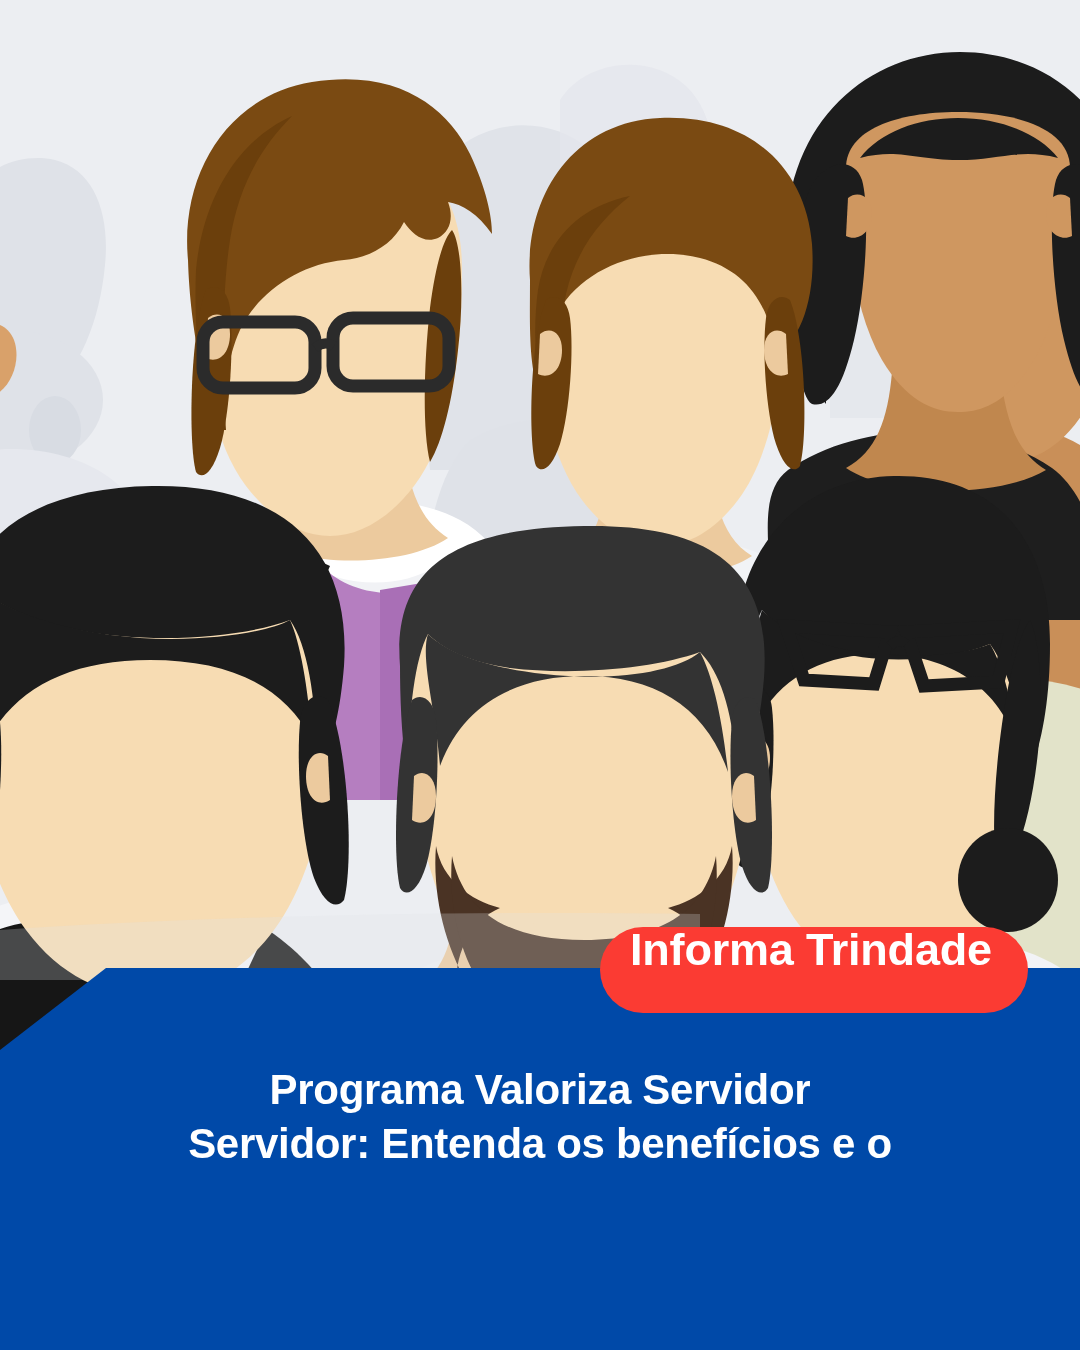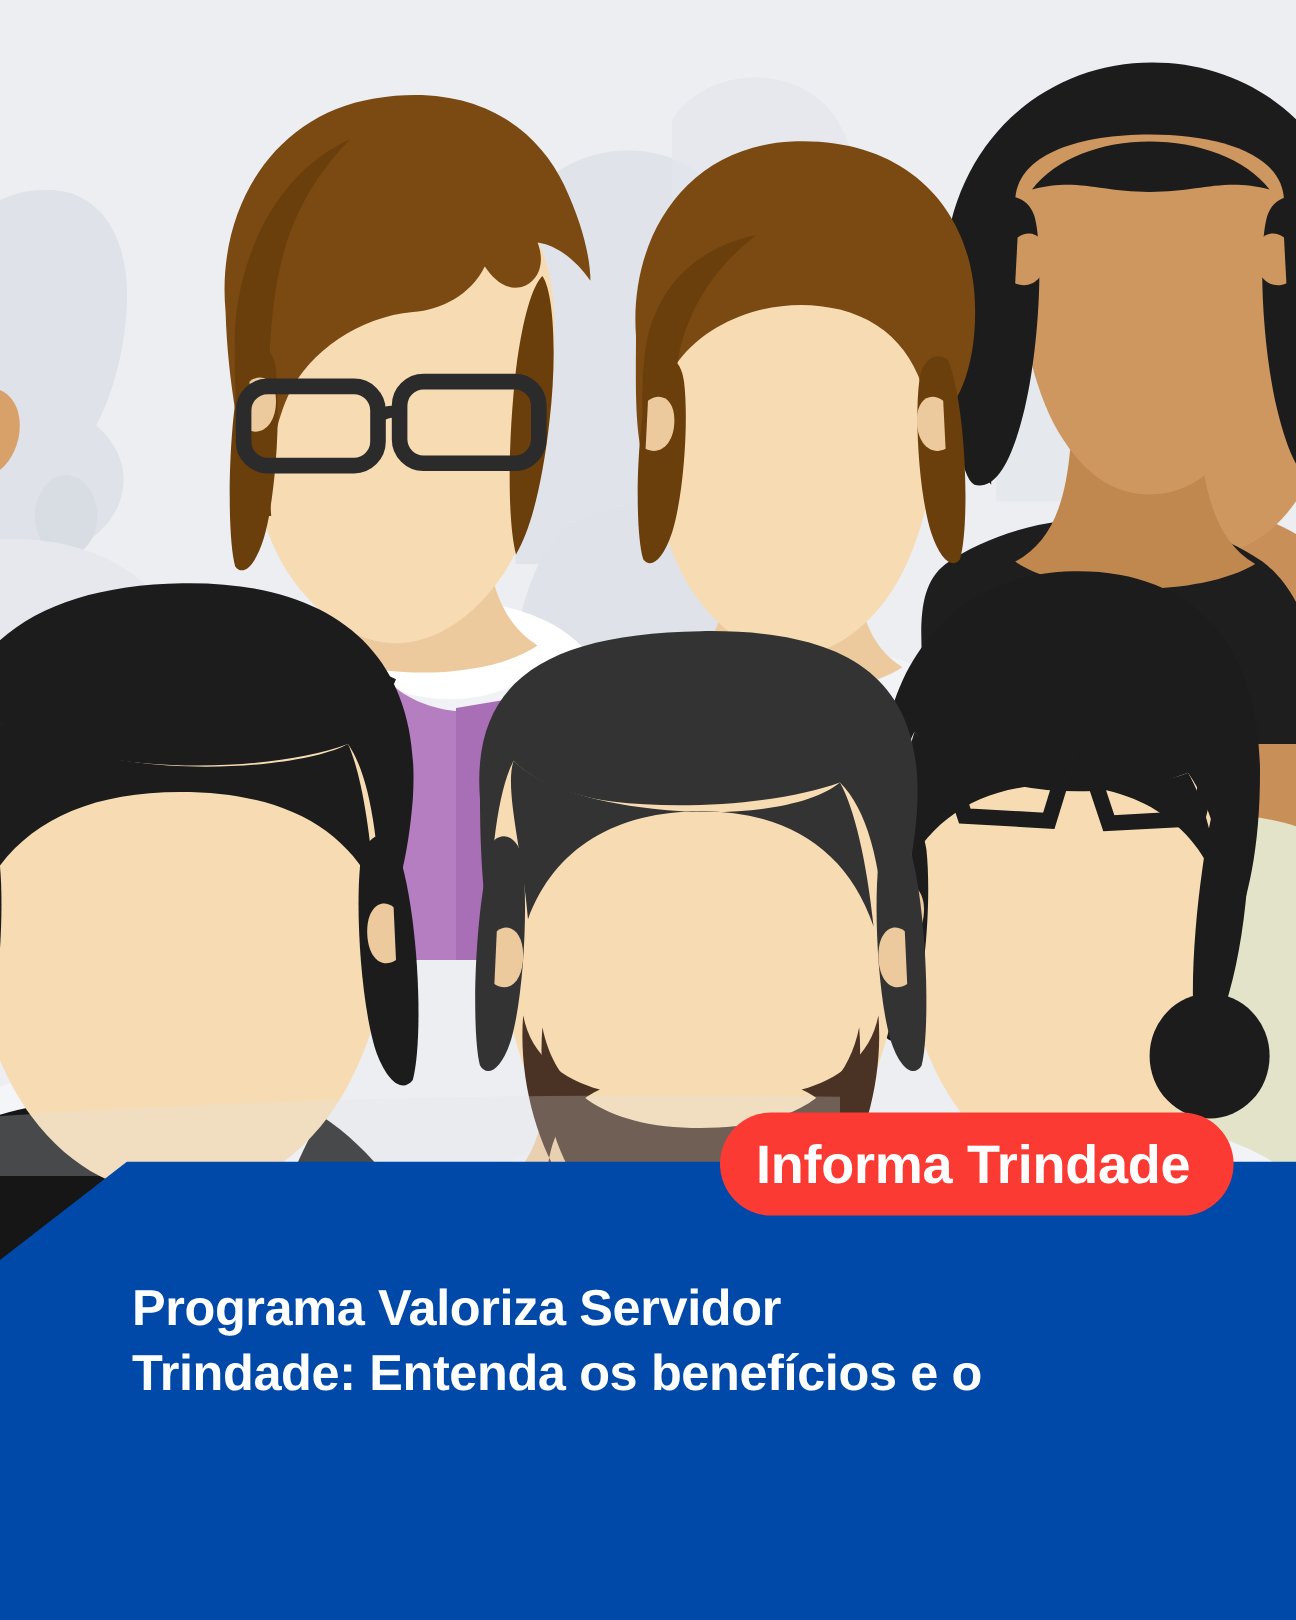--- a/index.html
+++ b/index.html
@@ -37,40 +37,40 @@
   }
 
   
   #badge {
     position: absolute;
     left: 600px;
     top: 927px;
     height: 86px;
     padding: 0 36px 0 30px;
     display: flex;
-    align-items: center;
     background: var(--brand-red, #fb3b33);
     border-radius: 48px;
     box-sizing: border-box;
     white-space: nowrap;
   }
   #badge-label {
     color: #ffffff;
     font-size: 45px;
     font-weight: bold;
     letter-spacing: -0.2px;
     line-height: 1;
   }
 
   
   #headline {
     position: absolute;
     left: 110px;
     top: 1063px;
     width: 860px;
+    text-align: center;
     color: #ffffff;
     font-size: 42px;
     font-weight: bold;
     line-height: 1.28;
     letter-spacing: -0.3px;
   }
   #headline .ln { display: block; }
 </style>
 </head>
 <body>
@@ -286,16 +286,16 @@
   </div>
 
   <div id="blue-panel" style="background: rgb(0, 73, 168);"></div>
 
   <div id="badge" style="background: rgb(251, 59, 51);">
     <span id="badge-label" style="color: rgb(255, 255, 255);">Informa Trindade</span>
   </div>
 
   <div id="headline" style="color: rgb(255, 255, 255);">
     <span class="ln">Programa Valoriza Servidor</span>
-    <span class="ln">Trindade: Entenda os benefícios e o</span>
+    <span class="ln">Servidor: Entenda os benefícios e o</span>
   </div>
 
 </div>
 
 </body></html>

